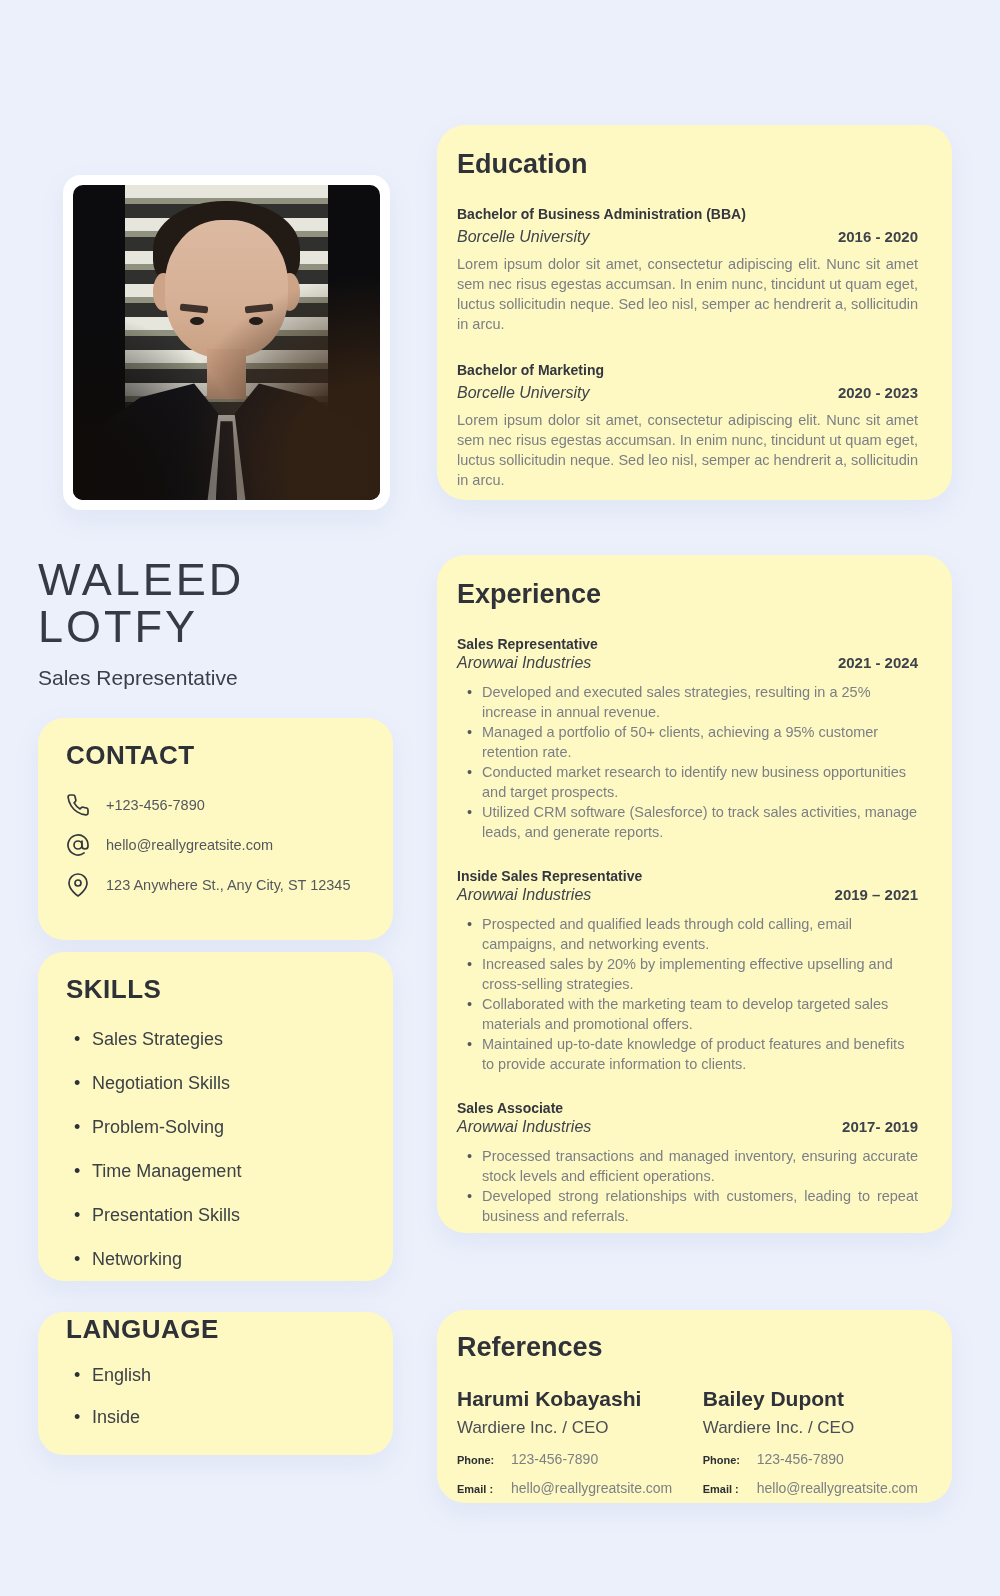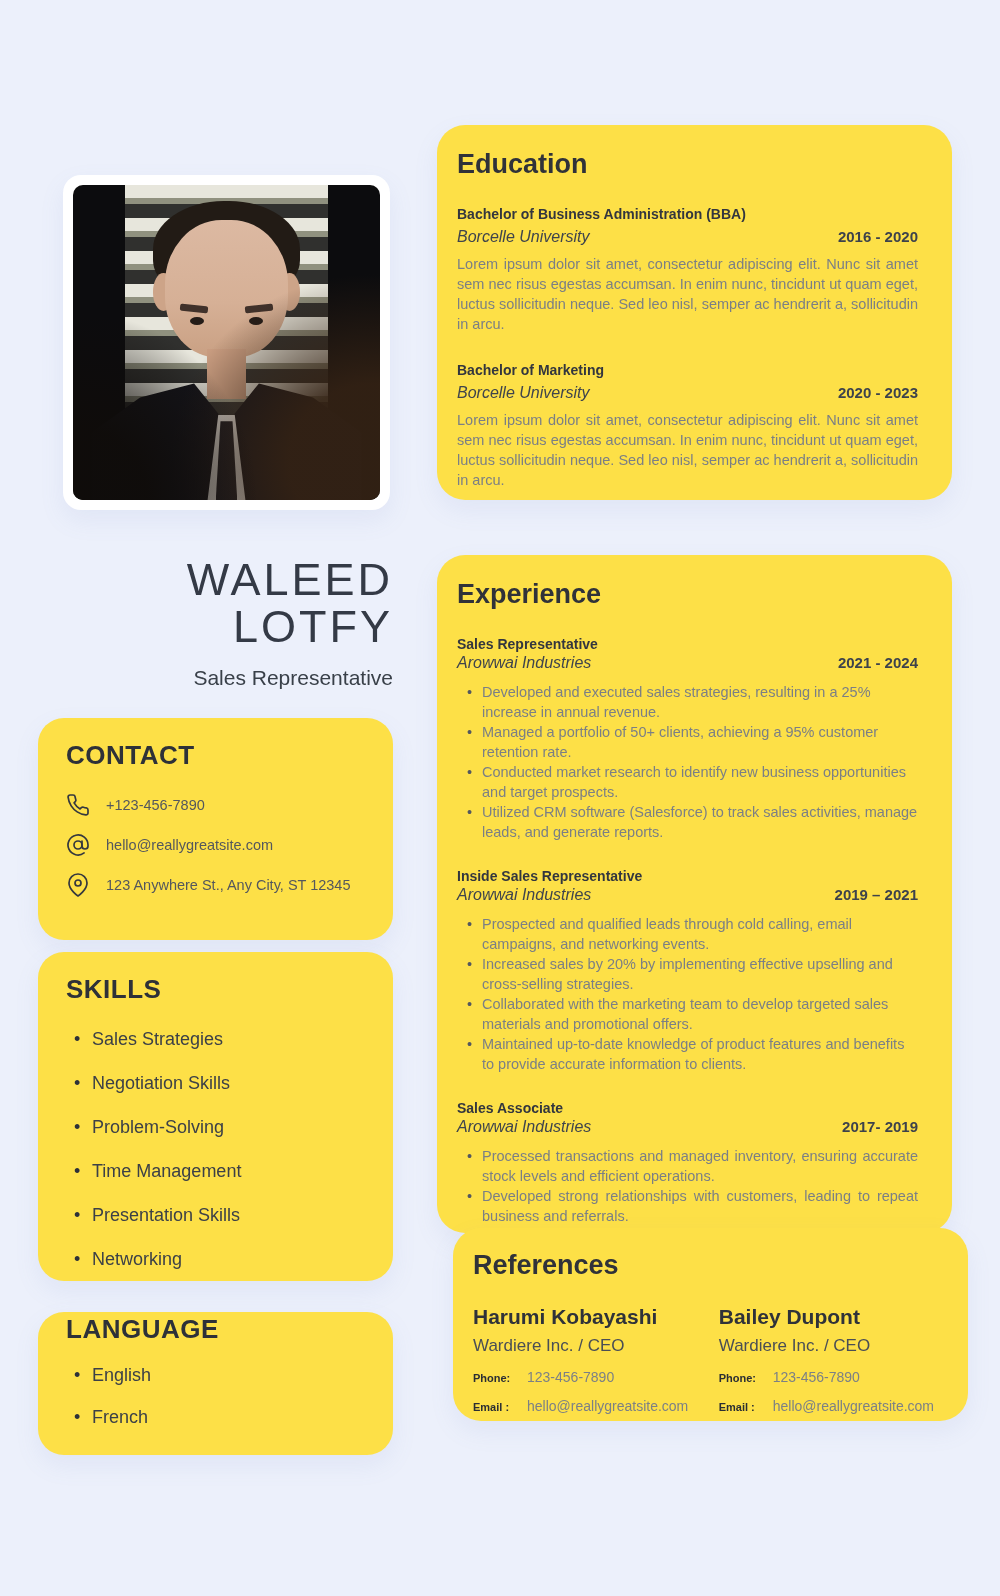--- a/index.html
+++ b/index.html
@@ -1,18 +1,18 @@
 <!DOCTYPE html>
 <html><head>
 <meta charset="utf-8">
 <style>
   html,body{margin:0;padding:0;}
   body{font-family:"Liberation Sans", sans-serif; background:#ecf0fb;}
   .page{position:relative;width:1000px;height:1596px;background:#ecf0fb;overflow:hidden;}
-  .card{position:absolute;background:#fde047;border-radius:26px;box-shadow:0 10px 24px rgba(120,140,195,.10);}
+  .card{position:absolute;background:#fef9c3;border-radius:26px;box-shadow:0 10px 24px rgba(120,140,195,.10);}
 
   
   .photo-card{left:63px;top:175px;width:327px;height:335px;border-radius:18px;padding:10px;background:#fff;box-sizing:border-box;}
   .photo{position:relative;width:100%;height:100%;border-radius:10px;overflow:hidden;
          background:repeating-linear-gradient(180deg,#e7e6dc 0 13px,#90917f 13px 19px,#30302e 19px 33px);}
   .photo .bar{position:absolute;top:0;bottom:0;width:17%;background:#0c0c0e;}
   .photo .bar.left{left:0;} .photo .bar.right{right:0;}
   .photo .vignette{position:absolute;inset:0;
      background:radial-gradient(ellipse at 2% 100%, rgba(15,12,10,.95) 0 16%, rgba(15,12,10,0) 42%),
                 radial-gradient(ellipse at 98% 88%, rgba(52,34,20,.9) 0 20%, rgba(52,34,20,0) 48%);}
@@ -26,21 +26,21 @@
   .photo .eye{position:absolute;top:42%;width:4.6%;height:2.6%;background:#241c18;border-radius:50%;}
   .photo .eye.l{left:38%;} .photo .eye.r{right:38%;}
   .photo .mouth{position:absolute;left:44%;top:60%;width:12%;height:1.8%;background:#a4705f;border-radius:0 0 8px 8px;}
   .photo .neck{position:absolute;left:43.5%;top:52%;width:13%;height:16%;background:#c89c80;}
   .photo .shirt{position:absolute;left:34%;bottom:0;width:32%;height:27%;background:#ebe8e2;}
   .photo .tie{position:absolute;left:46.5%;bottom:0;width:7%;height:25%;background:#1c1c23;
      clip-path:polygon(22% 0,78% 0,100% 100%,0 100%);}
   .photo .suit{position:absolute;left:6%;right:6%;bottom:0;height:37%;background:#14141a;
      clip-path:polygon(0 100%,0 42%,18% 12%,38% 0,47% 26%,43% 100%,57% 100%,53% 26%,62% 0,82% 12%,100% 42%,100% 100%);}
 
-  .name-block{position:absolute;left:38px;top:556px;width:355px;text-align:right;}
+  .name-block{position:absolute;left:38px;top:556px;width:355px;text-align:left;}
   .name-line{font-size:45px;line-height:47px;font-weight:500;letter-spacing:3px;color:#343a46;}
   .name-title{margin-top:16px;font-size:21px;color:#394049;}
 
   .side-card{left:38px;width:355px;box-sizing:border-box;padding:22px 28px;}
   .side-heading{font-size:26px;font-weight:700;letter-spacing:.5px;color:#2e3138;}
   #contact-card{top:718px;height:222px;}
   .contact-list{margin-top:22px;}
   .contact-row{display:flex;align-items:center;margin-bottom:16px;}
   .contact-icon{width:26px;height:24px;flex:0 0 26px;margin-right:14px;color:#35383e;}
   .contact-icon svg{display:block;}
@@ -50,21 +50,21 @@
   .dot-list li{position:relative;padding-left:26px;font-size:18px;color:#3c4047;margin-bottom:23px;}
   .dot-list li::before{content:"•";position:absolute;left:8px;top:0;color:#2e3138;}
   #language-card{top:1312px;height:143px;padding-top:2px;}
   #language-card .dot-list{margin-top:20px;}
   #language-card .dot-list li{margin-bottom:21px;}
 
   
   .main-card{left:437px;width:515px;box-sizing:border-box;padding:24px 34px 0 20px;border-radius:28px;}
   #education-card{top:125px;height:375px;}
   #experience-card{top:555px;height:678px;}
-  #references-card{top:1228px;height:193px;padding-top:22px;margin-left:16px;}
+  #references-card{top:1310px;height:193px;padding-top:22px;}
   .main-heading{font-size:27px;font-weight:700;color:#303239;margin:0 0 26px 0;}
   .entry{margin-bottom:28px;}
   .entry-degree{font-size:14px;font-weight:700;color:#33363e;}
   .entry-meta{display:flex;justify-content:space-between;align-items:baseline;margin-top:6px;}
   .school{font-style:italic;font-size:16px;color:#3f444c;}
   .dates{font-size:15px;font-weight:700;color:#3d424b;white-space:nowrap;}
   .desc{margin-top:8px;font-size:14.5px;line-height:20px;color:#7b7f85;text-align:justify;}
   .job{margin-bottom:26px;}
   .bullets{margin:10px 0 0 0;padding:0;list-style:none;}
   .bullets li{position:relative;padding-left:25px;font-size:14.5px;line-height:20px;color:#7b7f85;}
@@ -151,21 +151,21 @@
       <li>Time Management</li>
       <li>Presentation Skills</li>
       <li>Networking</li>
     </ul>
   </div>
 
   <div class="card side-card" id="language-card">
     <div class="side-heading">LANGUAGE</div>
     <ul class="dot-list">
       <li>English</li>
-      <li>French</li>
+      <li>Inside</li>
     </ul>
   </div>
 
   <div class="card main-card" id="education-card">
     <h2 class="main-heading">Education</h2>
 
     <div class="entry">
       <div class="entry-degree">Bachelor of Business Administration (BBA)</div>
       <div class="entry-meta">
         <span class="school">Borcelle University</span>

